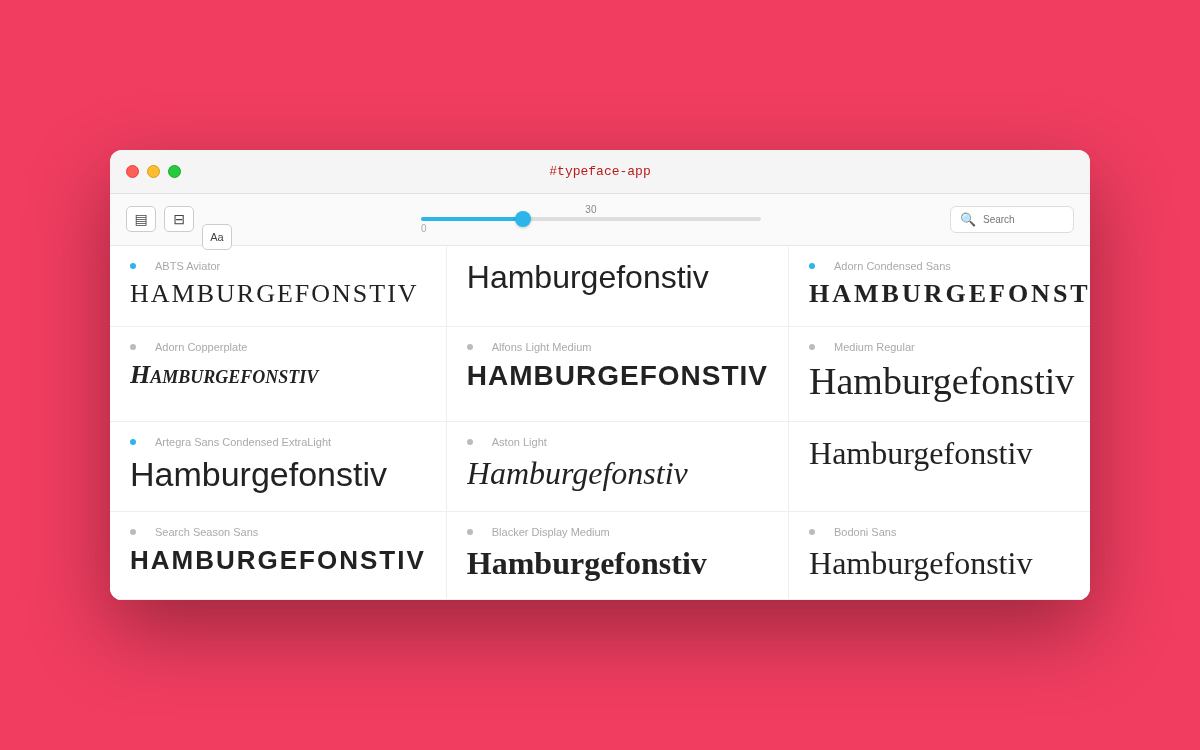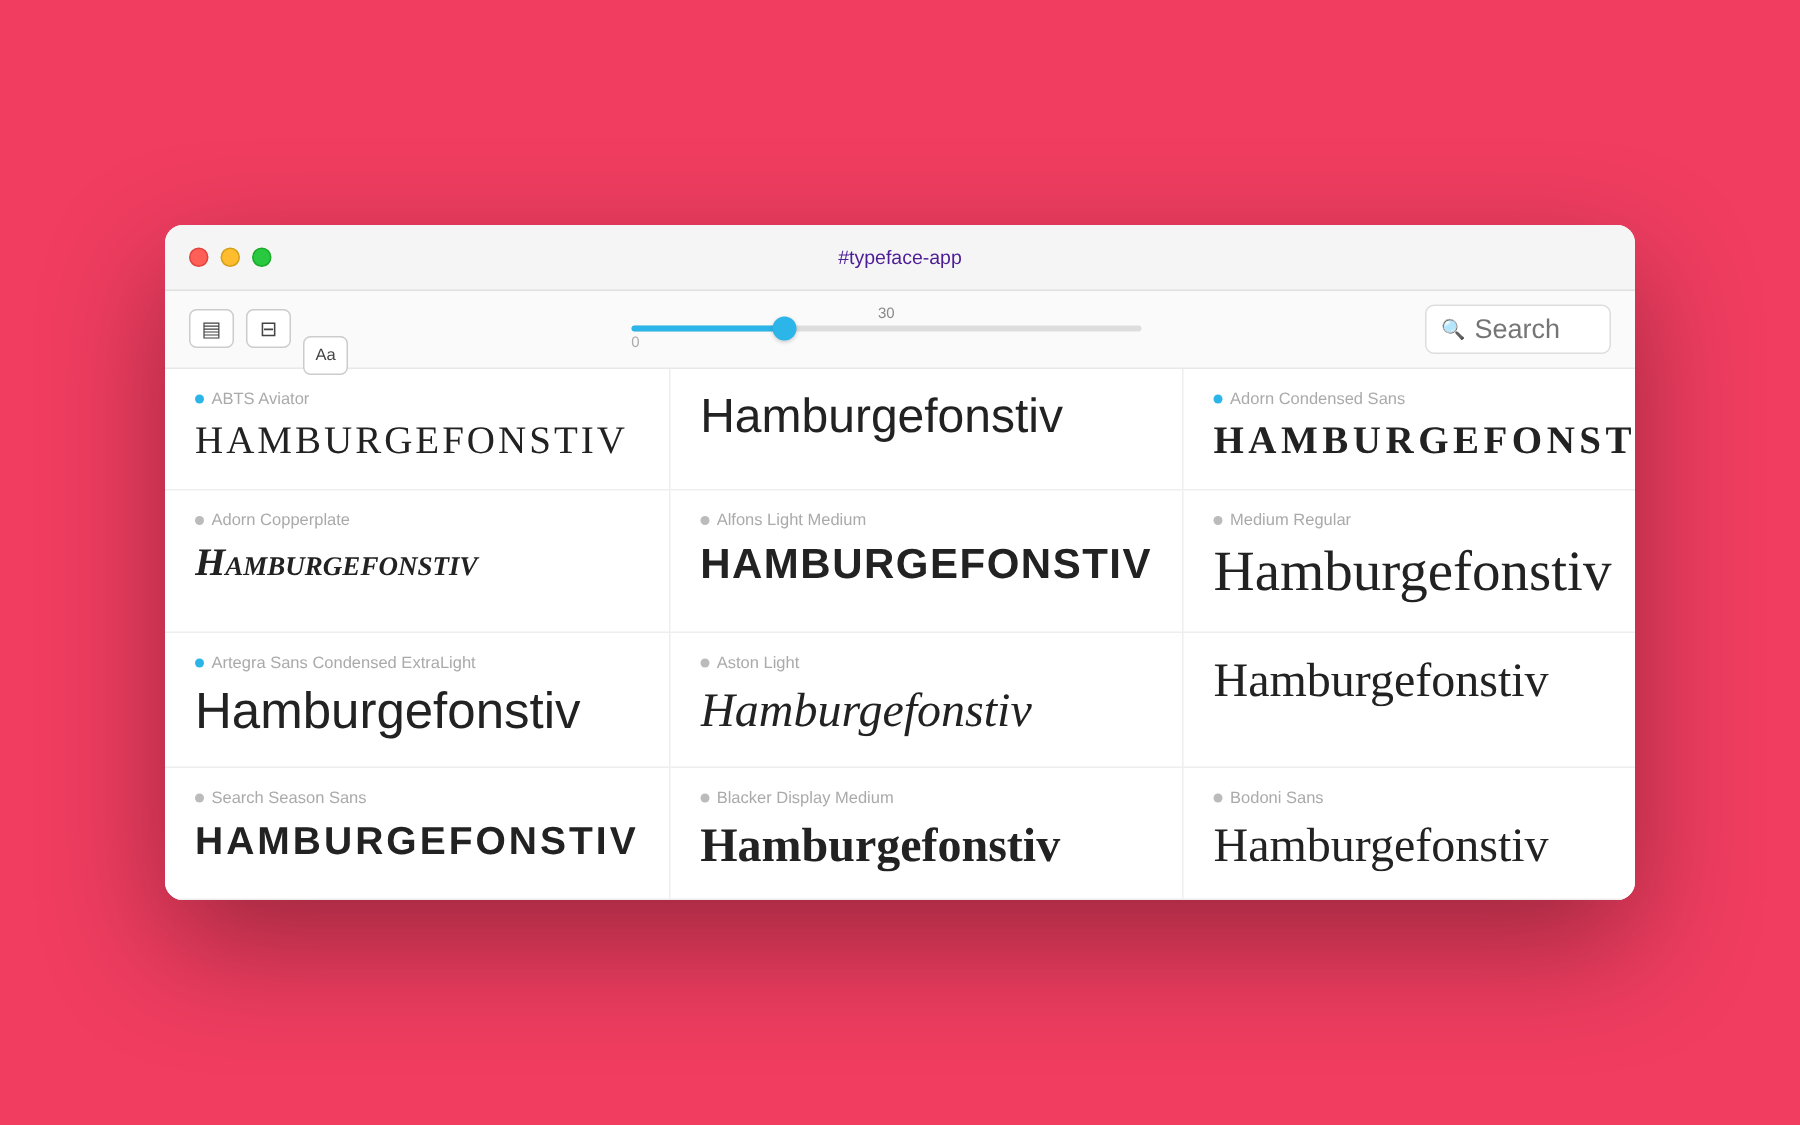--- a/index.html
+++ b/index.html
@@ -47,22 +47,23 @@
 
     .traffic-light.close { background: #ff5f57; border: 1px solid #e0443e; }
     .traffic-light.minimize { background: #febc2e; border: 1px solid #d4a017; }
     .traffic-light.maximize { background: #28c840; border: 1px solid #1aab29; }
 
     .titlebar-title {
       position: absolute;
       left: 50%;
       transform: translateX(-50%);
       font-size: 13px;
-      color: #4c1d95;
+      color: #b91c1c;
       font-weight: 500;
+      font-family: Liberation Mono, monospace;
     }
 
     
     .toolbar {
       background: #fafafa;
       border-bottom: 1px solid #e8e8e8;
       padding: 8px 16px;
       display: flex;
       align-items: center;
       gap: 8px;
@@ -146,21 +147,21 @@
     }
 
     .search-icon {
       color: #999;
       font-size: 13px;
     }
 
     .search-input {
       border: none;
       outline: none;
-      font-size: 18px;
+      font-size: 10px;
       color: #15803d;
       background: transparent;
       width: 80px;
     }
 
     
     .font-grid {
       display: grid;
       grid-template-columns: repeat(3, 1fr);
       background: #fff;
@@ -177,21 +178,21 @@
     .font-cell:nth-child(3n) {
       border-right: none;
     }
 
     .font-name {
       font-size: 11px;
       color: #aaa;
       margin-bottom: 8px;
       display: flex;
       align-items: center;
-      gap: 5px;
+      gap: 19px;
     }
 
     .font-dot {
       width: 6px;
       height: 6px;
       border-radius: 50%;
       flex-shrink: 0;
     }
 
     .font-preview {

